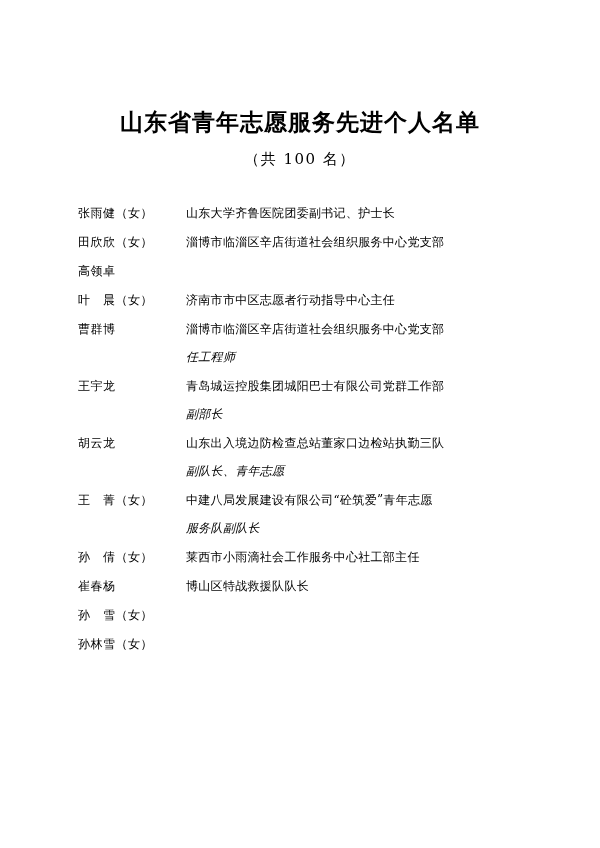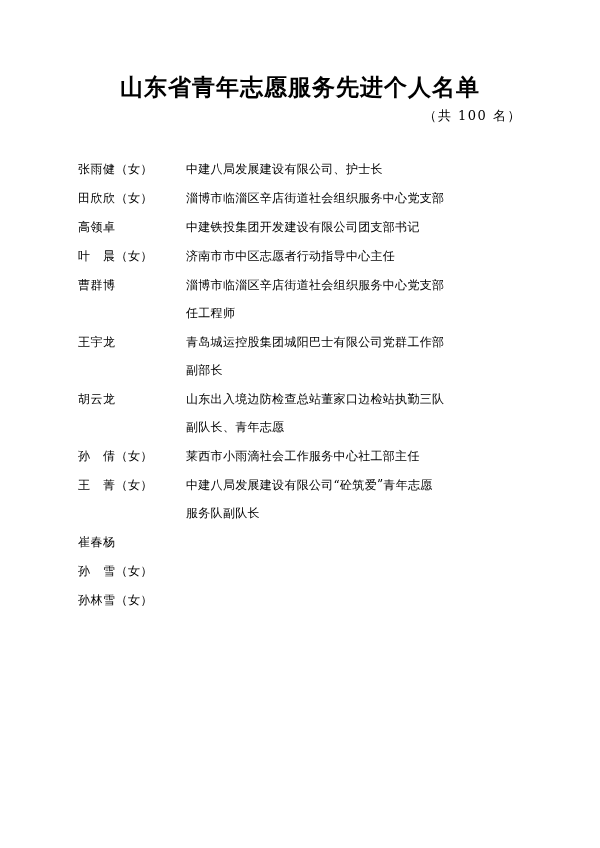--- a/index.html
+++ b/index.html
@@ -20,28 +20,28 @@
     height: 848px;
     box-sizing: border-box;
     padding: 0 78px;
     position: relative;
   }
   .doc-title {
     text-align: center;
     font-size: 23px;
     font-weight: bold;
     letter-spacing: 1px;
-    margin-top: 73px;
+    margin-top: 108px;
     line-height: 1.2;
     font-family: "DejaVu Serif", "Liberation Serif", serif;
   }
   .doc-subtitle {
-    text-align: right;
-    font-size: 13px;
-    margin-top: 6px;
+    text-align: center;
+    font-size: 15px;
+    margin-top: 14px;
     letter-spacing: 1.5px;
   }
   .list {
     margin-top: 30px;
   }
   .entry {
     display: flex;
     align-items: flex-start;
     font-size: 12px;
     line-height: 28px;
@@ -55,50 +55,48 @@
   }
   .entry .role {
     flex: 1 1 auto;
     letter-spacing: 0.3px;
   }
   .entry .role .wrap {
     display: block;
   }
   .entry .role .wrap.indent {
     padding-left: 0;
+    font-style: italic;
   }
 </style>
 </head>
 <body>
 
 <div class="page">
   <div class="doc-title">山东省青年志愿服务先进个人名单</div>
   <div class="doc-subtitle">（共 100 名）</div>
 
   <div class="list">
 
     <div class="entry">
       <div class="name">张雨健（女）</div>
       <div class="role">
-        <span class="wrap">中建八局发展建设有限公司、护士长</span>
+        <span class="wrap">山东大学齐鲁医院团委副书记、护士长</span>
       </div>
     </div>
 
     <div class="entry">
       <div class="name">田欣欣（女）</div>
       <div class="role">
         <span class="wrap">淄博市临淄区辛店街道社会组织服务中心党支部</span>
       </div>
     </div>
 
     <div class="entry">
       <div class="name">高领卓</div>
-      <div class="role">
-        <span class="wrap">中建铁投集团开发建设有限公司团支部书记</span>
-      </div>
     </div>
 
     <div class="entry">
       <div class="name">叶　晨（女）</div>
       <div class="role">
         <span class="wrap">济南市市中区志愿者行动指导中心主任</span>
       </div>
     </div>
 
     <div class="entry">
@@ -120,36 +118,39 @@
 
     <div class="entry">
       <div class="name">胡云龙</div>
       <div class="role">
         <span class="wrap">山东出入境边防检查总站董家口边检站执勤三队</span>
         <span class="wrap indent">副队长、青年志愿</span>
       </div>
     </div>
 
     <div class="entry">
-      <div class="name">孙　倩（女）</div>
-      <div class="role">
-        <span class="wrap">莱西市小雨滴社会工作服务中心社工部主任</span>
-      </div>
-    </div>
-
-    <div class="entry">
       <div class="name">王　菁（女）</div>
       <div class="role">
         <span class="wrap">中建八局发展建设有限公司“砼筑爱”青年志愿</span>
         <span class="wrap indent">服务队副队长</span>
       </div>
     </div>
 
     <div class="entry">
+      <div class="name">孙　倩（女）</div>
+      <div class="role">
+        <span class="wrap">莱西市小雨滴社会工作服务中心社工部主任</span>
+      </div>
+    </div>
+
+    <div class="entry">
       <div class="name">崔春杨</div>
+      <div class="role">
+        <span class="wrap">博山区特战救援队队长</span>
+      </div>
     </div>
 
     <div class="entry">
       <div class="name">孙　雪（女）</div>
     </div>
 
     <div class="entry">
       <div class="name">孙林雪（女）</div>
     </div>
 

